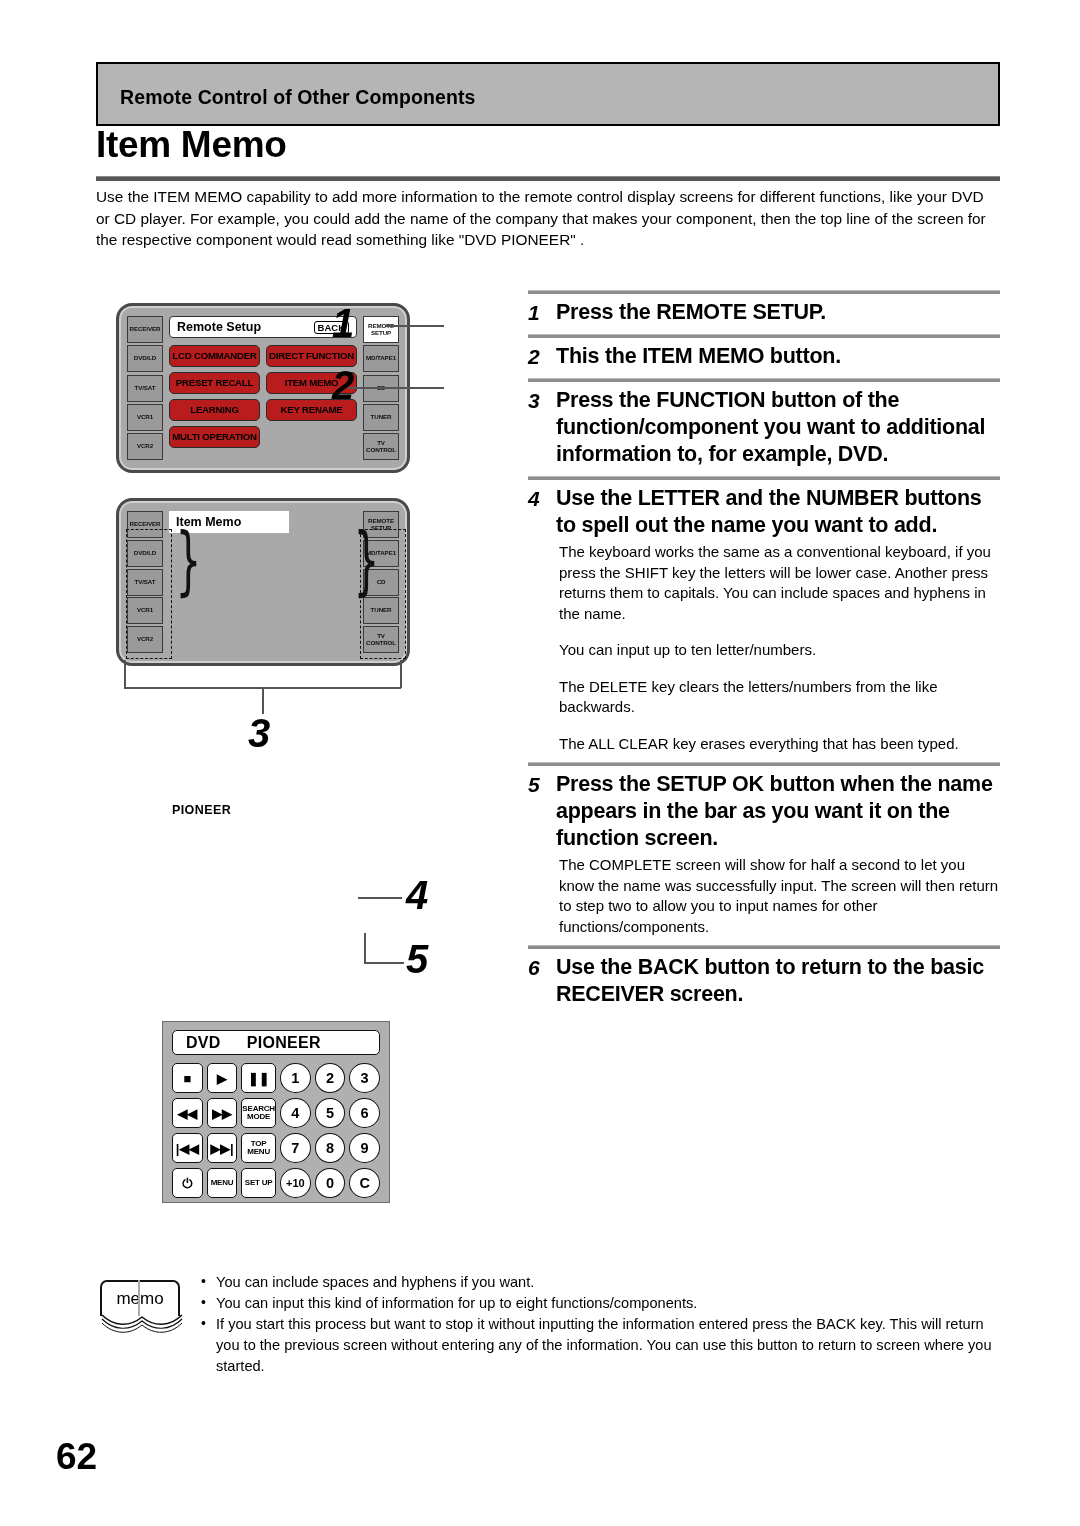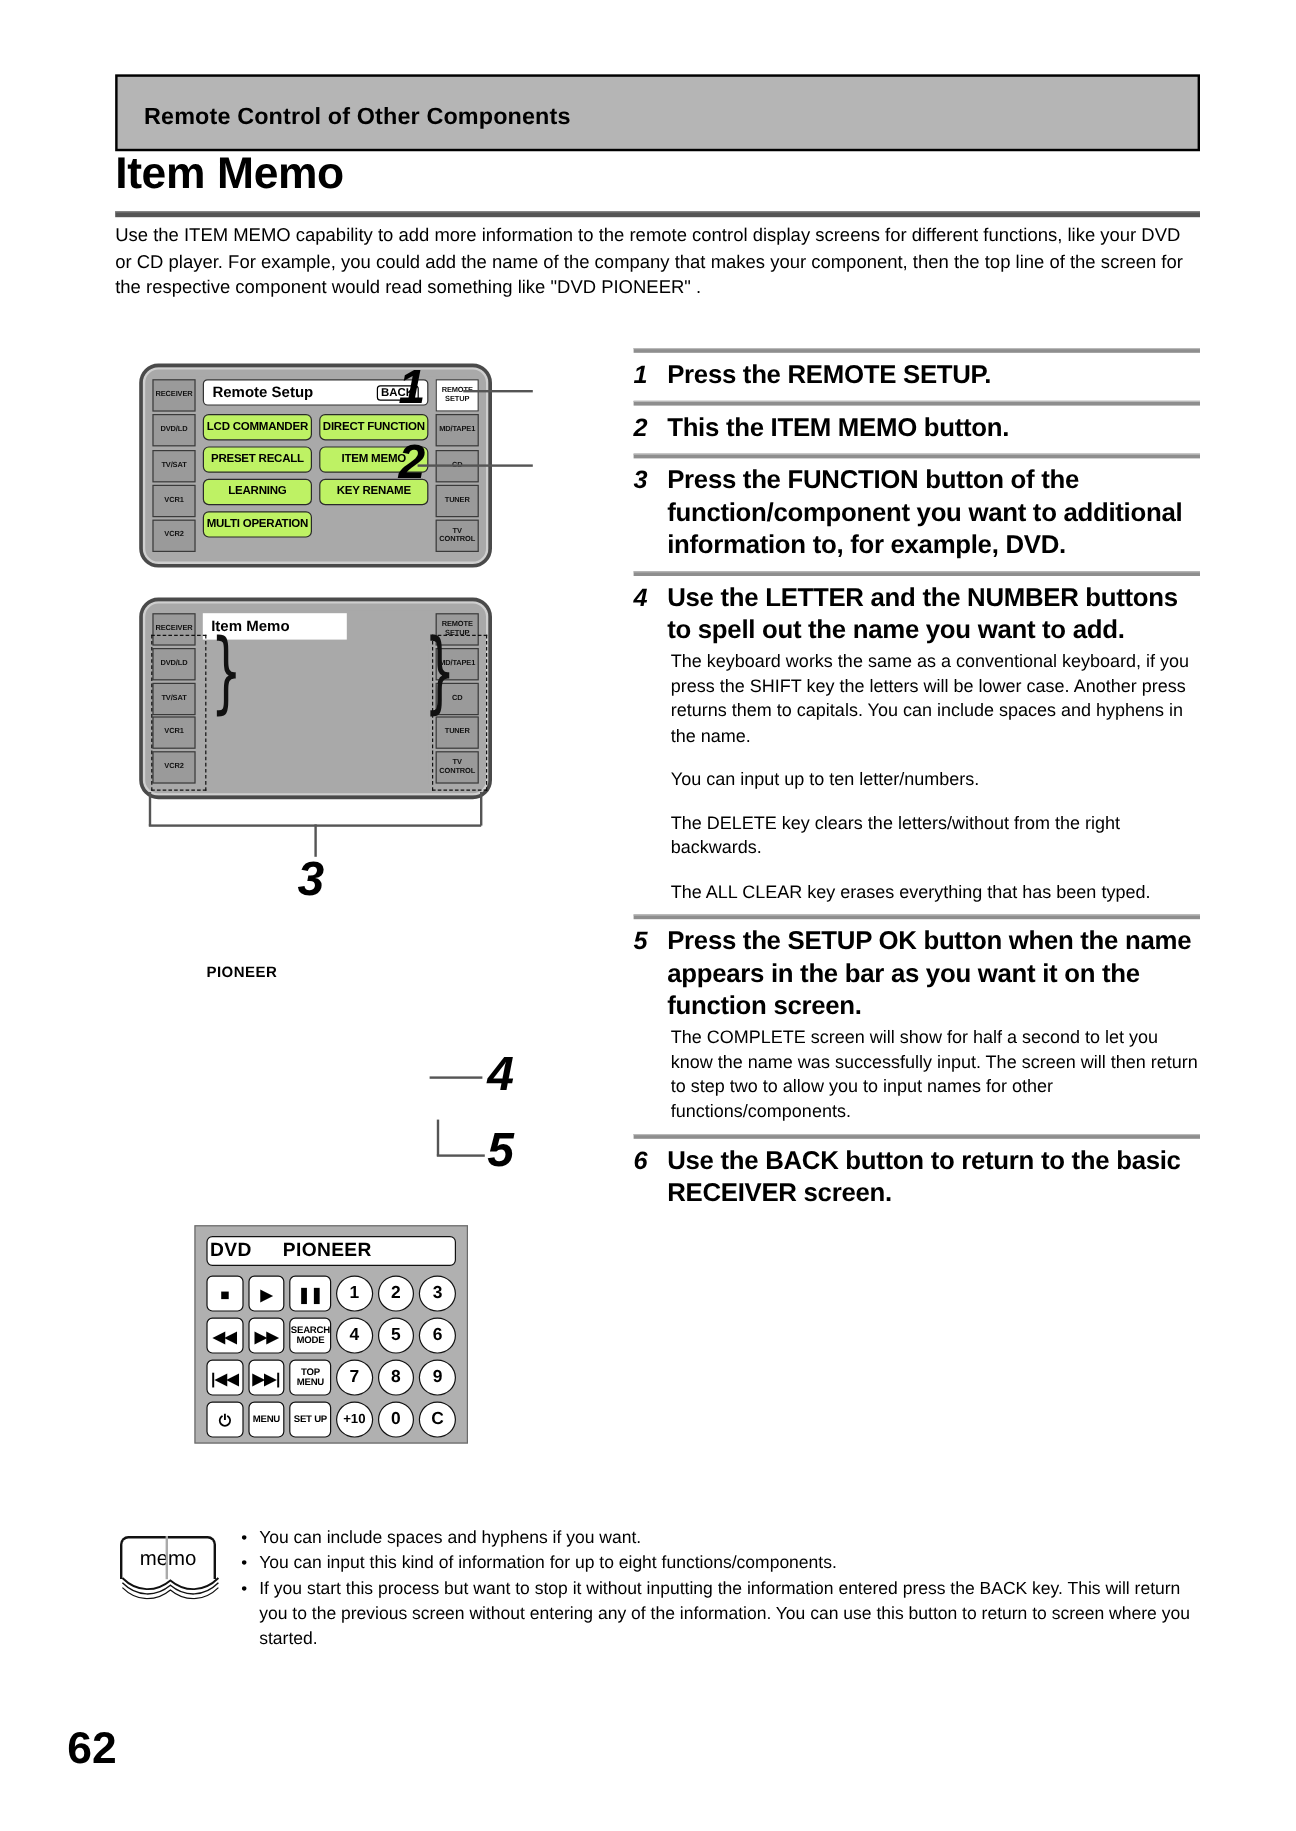--- a/index.html
+++ b/index.html
@@ -115,21 +115,21 @@
     padding: 0px 3px;
     background: #fff;
   }
   .menu-grid {
     margin-top: 7px;
     display: grid;
     grid-template-columns: 1fr 1fr;
     gap: 5px 6px;
   }
   .menu-btn {
-    background: #bef264;
+    background: #b91c1c;
     border: 1.5px solid #2a2a2a;
     border-radius: 5px;
     height: 22px;
     display: flex; align-items: center; justify-content: center;
     text-align: center;
     font-size: 9.6px; font-weight: bold;
     line-height: 10px;
     letter-spacing: -.2px;
   }
   .menu-btn.two-line { line-height: 9.5px; }
@@ -206,21 +206,21 @@
     border: 1.5px solid #6a6a6a;
     padding: 8px 9px;
   }
   #dvd-display-bar {
     background: #fff;
     border: 1.5px solid #111;
     border-radius: 5px;
     height: 25px;
     display: flex; align-items: center;
     font-size: 16px; font-weight: bold;
-    padding-left: 2px;
+    padding-left: 13px;
     letter-spacing: .3px;
   }
   #dvd-display-bar .lbl2 { margin-left: 26px; }
   #dvd-keypad {
     margin-top: 8px;
     display: grid;
     grid-template-columns: repeat(6, 1fr);
     grid-auto-rows: 30px;
     gap: 5px 4px;
   }
@@ -516,21 +516,21 @@
 
   <div class="step-rule"></div>
   <div class="step-block">
     <div class="step-head">
       <span class="step-num">4</span>
       <span>Use the LETTER and the NUMBER buttons to spell out the name you want to add.</span>
     </div>
     <div class="step-body">
       <p>The keyboard works the same as a conventional keyboard, if you press the SHIFT key the letters will be lower case. Another press returns them to capitals. You can include spaces and hyphens in the name.</p>
       <p>You can input up to ten letter/numbers.</p>
-      <p>The DELETE key clears the letters/without from the right backwards.</p>
+      <p>The DELETE key clears the letters/numbers from the like backwards.</p>
       <p>The ALL CLEAR key erases everything that has been typed.</p>
     </div>
   </div>
 
   <div class="step-rule"></div>
   <div class="step-block">
     <div class="step-head">
       <span class="step-num">5</span>
       <span>Press the SETUP OK button when the name appears in the bar as you want it on the function screen.</span>
     </div>

